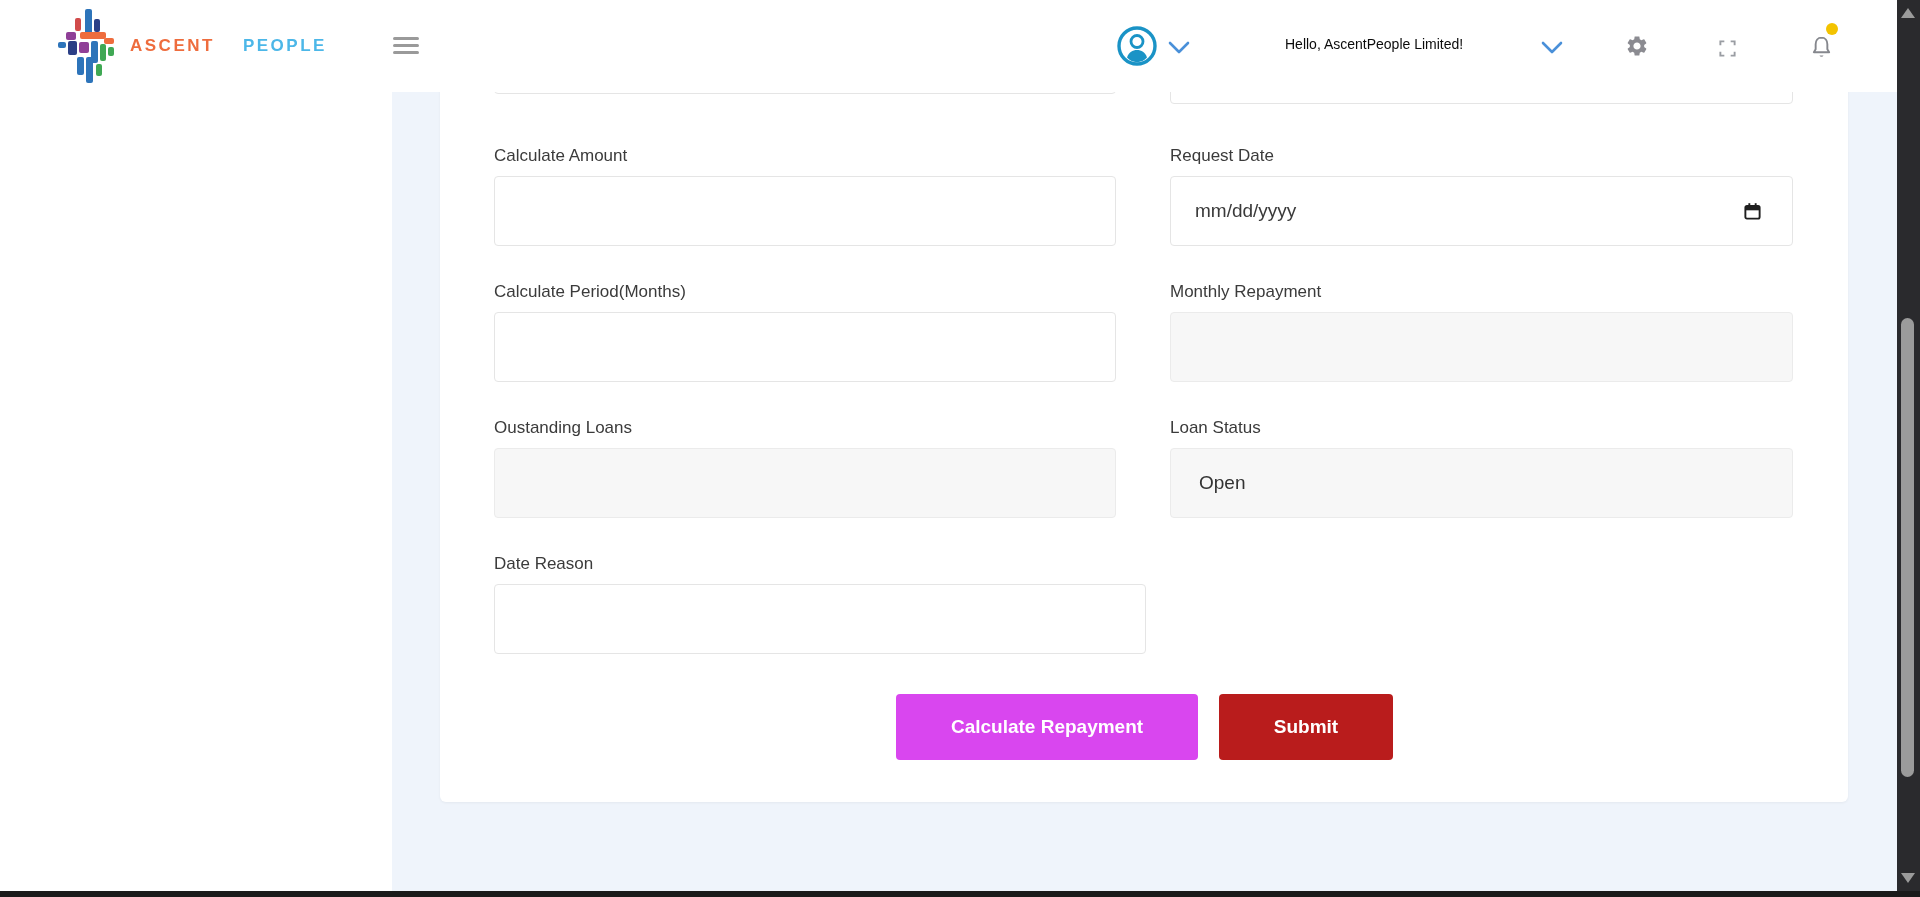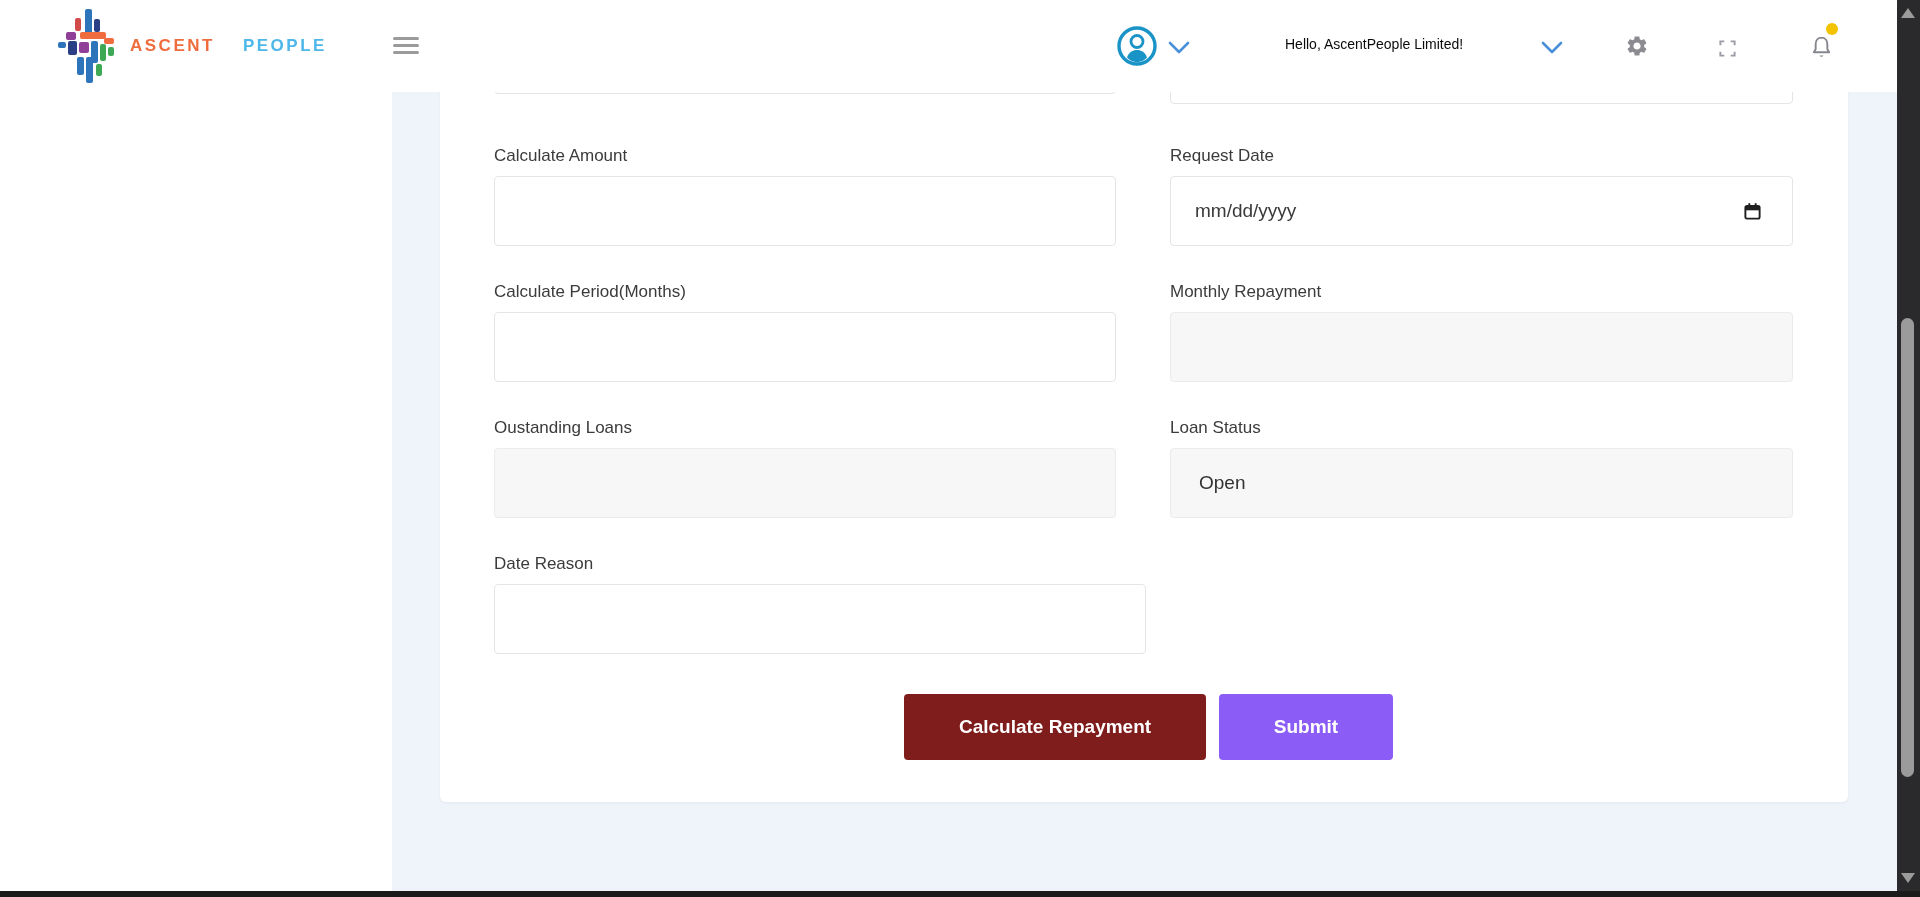--- a/index.html
+++ b/index.html
@@ -40,22 +40,22 @@
   .finput{position:absolute;height:70px;background:#fff;border:1px solid #e5e5e5;border-radius:4px;
           box-sizing:border-box;font-family:"Liberation Sans",sans-serif;font-size:19px;color:#333;
           padding:0 24px;outline:none;}
   .finput::placeholder{color:#3a3a3a;opacity:1;}
   .finput.disabled{background:#f7f7f7;border-color:#ebebeb;padding-left:28px;}
   textarea.finput{padding-top:22px;resize:none;}
   .cal-icon{position:absolute;left:1743px;top:202px;width:19px;height:19px;z-index:2;cursor:pointer;}
 
   .btn{position:absolute;height:66px;border:none;border-radius:4px;color:#fff;
        font-family:"Liberation Sans",sans-serif;font-size:19px;font-weight:700;cursor:pointer;}
-  .btn-calc{left:896px;top:694px;width:302px;background:#7f1d1d;margin-left:8px;}
-  .btn-submit{left:1219px;top:694px;width:174px;background:#8b5cf6;}
+  .btn-calc{left:896px;top:694px;width:302px;background:#d946ef;}
+  .btn-submit{left:1219px;top:694px;width:174px;background:#b91c1c;}
 
   
   .fpiece{z-index:2;}
 
   
   .scrollbar{position:absolute;left:1897px;top:0;width:23px;height:897px;background:#2a2a2d;z-index:5;}
   .sb-thumb{position:absolute;left:4px;top:318px;width:13px;height:459px;background:#9b9b9b;border-radius:7px;cursor:pointer;}
   .sb-arrow{position:absolute;left:4px;width:0;height:0;border-left:7px solid transparent;border-right:7px solid transparent;cursor:pointer;}
   .sb-up{top:8px;border-bottom:10px solid #9b9b9b;}
   .sb-down{top:873px;border-top:10px solid #9b9b9b;}

